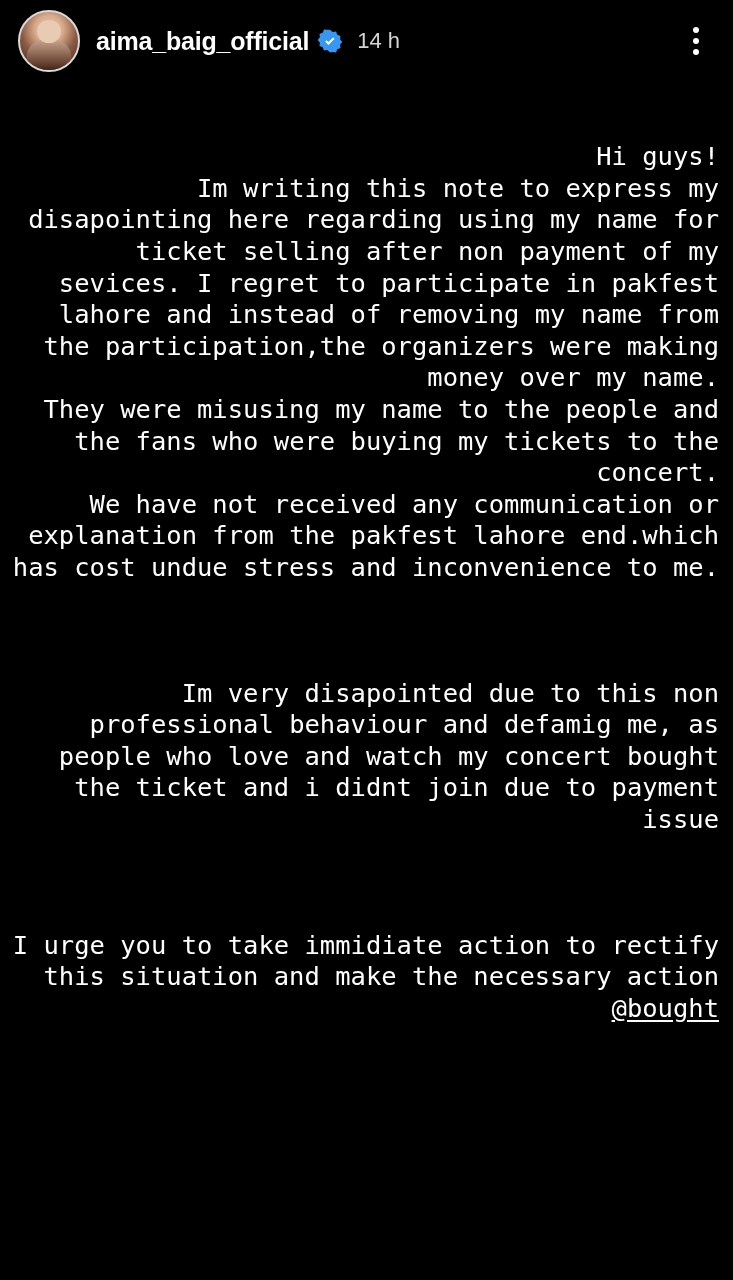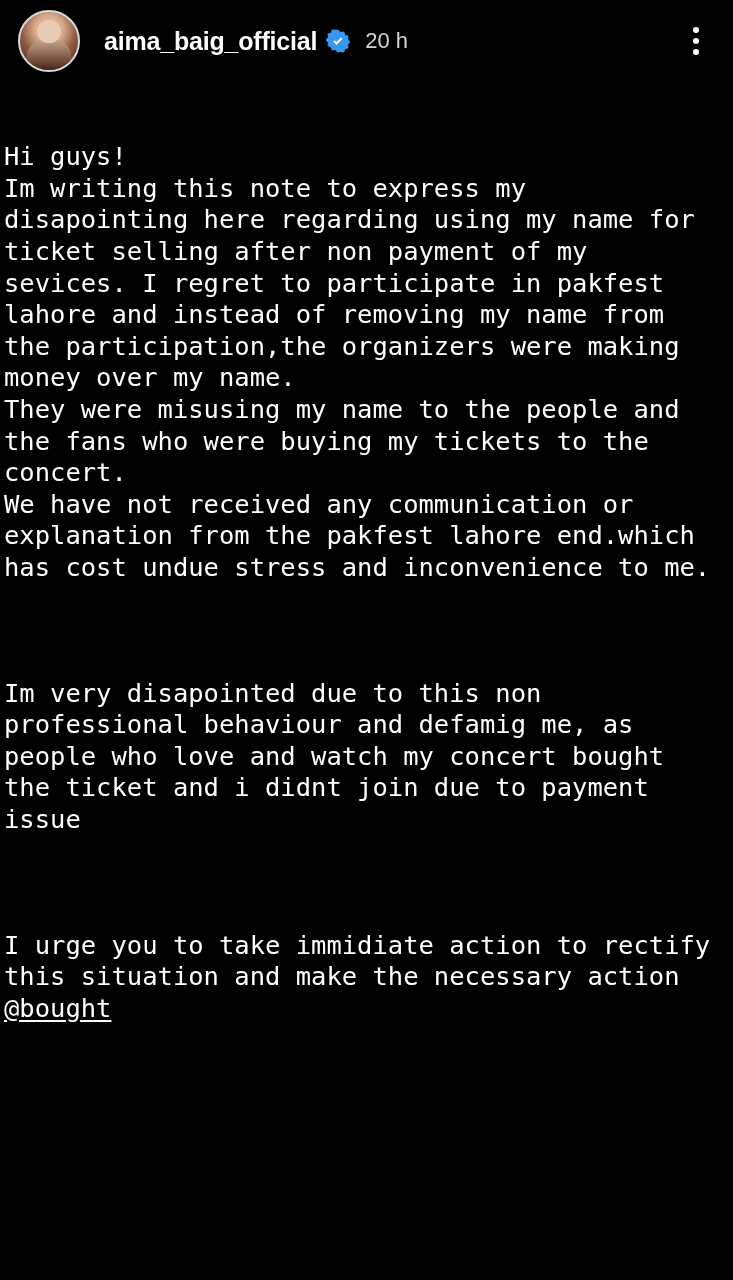--- a/index.html
+++ b/index.html
@@ -60,21 +60,21 @@
     height: 40%;
     border-radius: 50%;
     background: #e8cbb3;
     z-index: 2;
   }
   .username {
     font-size: 25px;
     font-weight: bold;
     letter-spacing: -0.2px;
     color: #fff;
-    margin-left: 24px;
+    margin-left: 16px;
     white-space: nowrap;
   }
   .verified {
     margin-left: 8px;
     display: inline-flex;
     align-items: center;
     flex: 0 0 auto;
   }
   .verified svg { display: block; }
   .timestamp {
@@ -106,20 +106,21 @@
     padding: 0 14px 0 4px;
     font-family: "DejaVu Sans Mono", "Liberation Mono", monospace;
     font-size: 25.5px;
     line-height: 31.6px;
     color: #ffffff;
     letter-spacing: 0px;
     white-space: pre-wrap;
     word-wrap: break-word;
     flex: 1 1 auto;
     overflow: hidden;
+    text-align: right;
   }
   .para { margin: 0 0 0 0; }
   .para + .para { margin-top: 31px; }
   .mention {
     text-decoration: underline;
     text-underline-offset: 3px;
     color: #ffffff;
   }
 </style>
 </head>
@@ -129,21 +130,21 @@
 
   <div class="header">
     <div class="avatar"></div>
     <div class="username">aima_baig_official</div>
     <span class="verified">
       <svg width="26" height="26" viewBox="0 0 24 24" aria-hidden="true">
         <path fill="#3897f0" d="M12 1.5l2.4 2.1 3.2-.4 1.1 3 3 1.1-.4 3.2 2.1 2.4-2.1 2.4.4 3.2-3 1.1-1.1 3-3.2-.4L12 22.5l-2.4-2.1-3.2.4-1.1-3-3-1.1.4-3.2L0.6 11l2.1-2.4-.4-3.2 3-1.1 1.1-3 3.2.4z"></path>
         <path fill="#ffffff" d="M10.6 15.6l-3-3 1.3-1.3 1.7 1.7 4.3-4.3 1.3 1.3z"></path>
       </svg>
     </span>
-    <div class="timestamp">20 h</div>
+    <div class="timestamp">14 h</div>
     <div class="spacer"></div>
     <div class="more-btn">
       <span></span>
         <span></span>
         <span></span>
     </div>
   </div>
 
   <div class="note-body">
     <div class="para">Hi guys!

